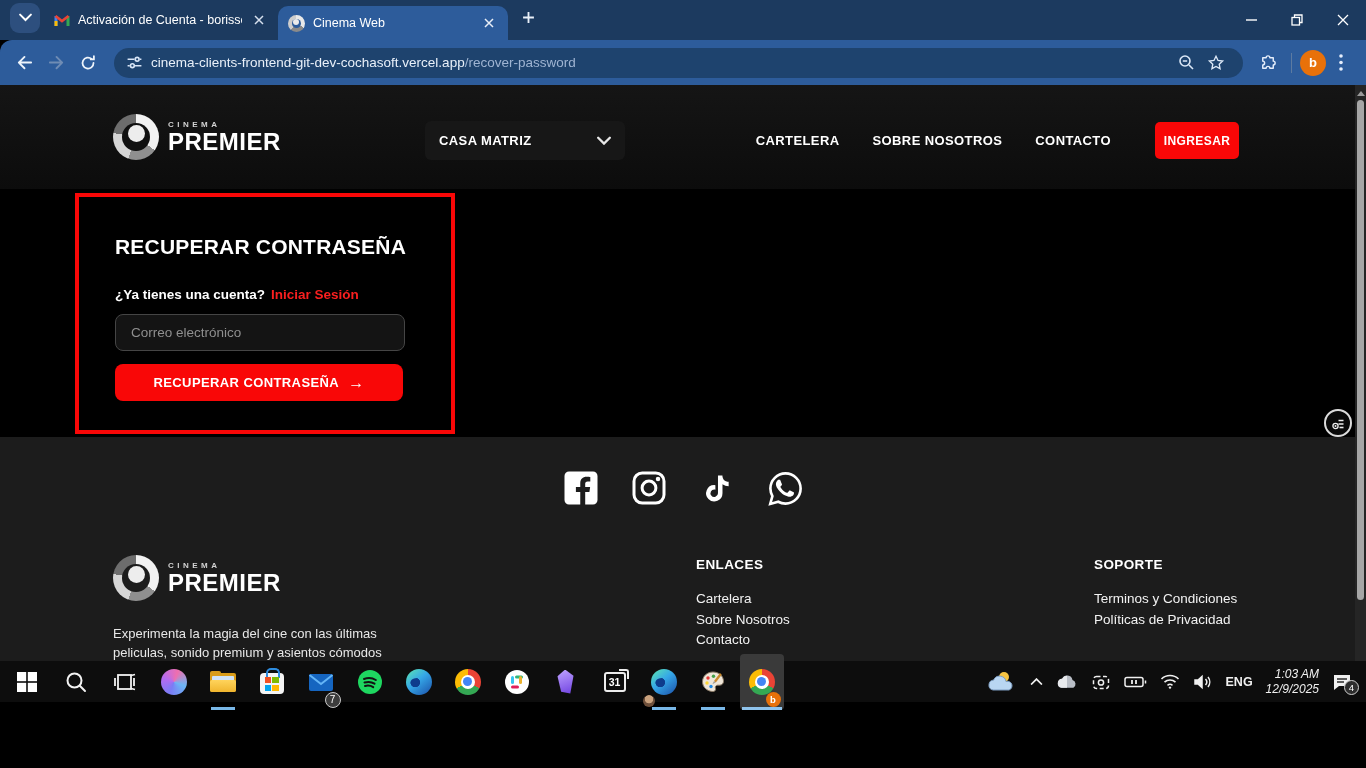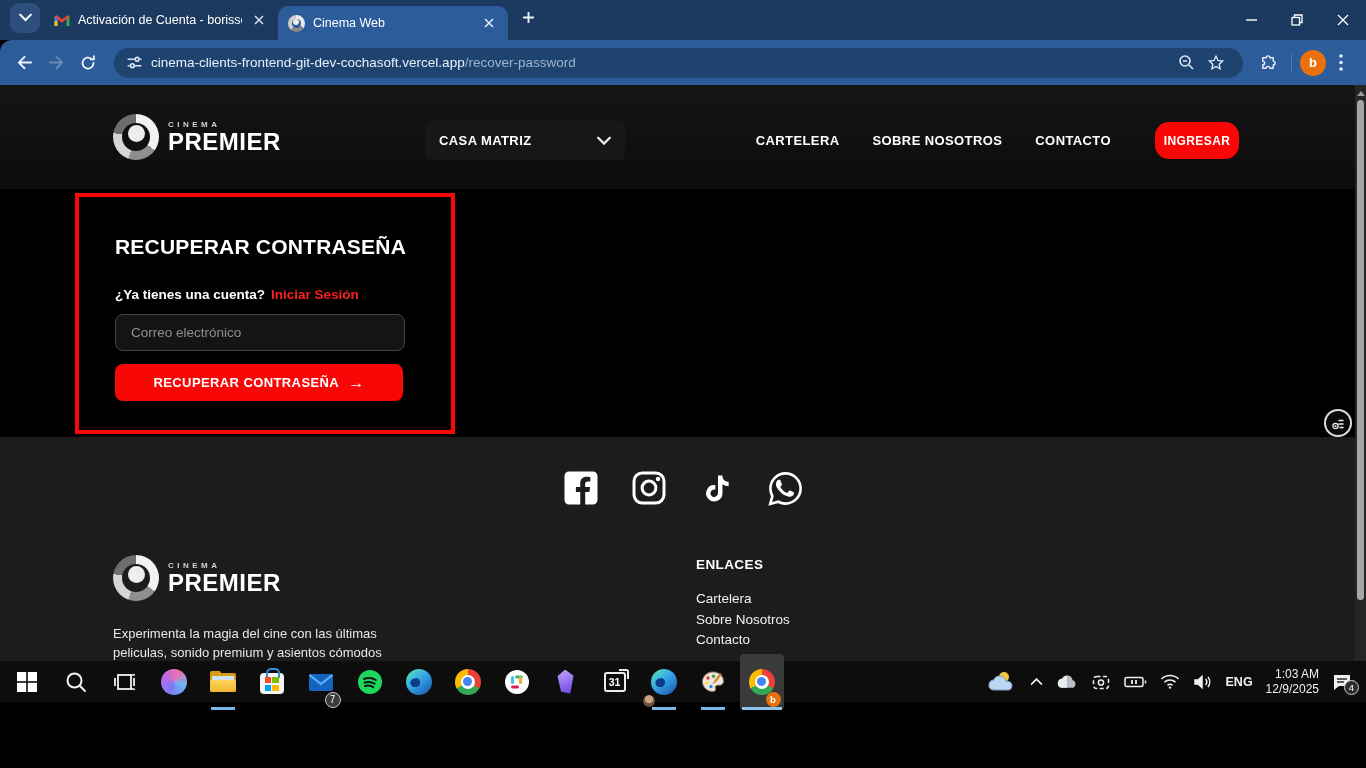--- a/index.html
+++ b/index.html
@@ -42,21 +42,21 @@
   .logo-top { font-size:8px; letter-spacing:3.5px; color:#d2d2d2; font-weight:700; }
   .logo-bottom { font-size:24px; font-weight:800; color:#fff; letter-spacing:.5px; line-height:1.05; }
   .header-logo { position:absolute; left:113px; top:29px; }
 
   .location-select { position:absolute; left:425px; top:36px; width:200px; height:39px; background:#171717; border-radius:6px;
                      display:flex; align-items:center; padding:0 14px; color:#fff; font-size:13px; font-weight:600; letter-spacing:.4px; }
   .location-select .grow { flex:1; }
 
   .site-nav { position:absolute; top:48px; right:255px; display:flex; gap:33px; }
   .site-nav .nav-item { color:#fff; font-size:13px; font-weight:800; letter-spacing:.4px; }
-  .login-btn { position:absolute; top:37px; right:127px; width:84px; height:37px; background:var(--red); border-radius:14px;
+  .login-btn { position:absolute; top:37px; right:127px; width:84px; height:37px; background:var(--red); border-radius:5px;
                color:#fff; font-size:12px; font-weight:800; letter-spacing:.4px; display:flex; align-items:center; justify-content:center; }
 
   :root { --red:#f90707; }
 
   .form-card { position:absolute; left:75px; top:108px; width:380px; height:241px; border:4px solid var(--red); background:#000; }
   .form-title { position:absolute; left:36px; top:38px; color:#fff; font-size:21px; font-weight:800; letter-spacing:.2px; }
   .form-prompt { position:absolute; left:36px; top:90px; color:#fff; font-size:13.5px; font-weight:600; }
   .form-prompt a { color:#fa1f1f; text-decoration:none; margin-left:6px; font-weight:600; }
   .email-input { position:absolute; left:36px; top:117px; width:290px; height:37px; background:#141414; border:1px solid #454545;
                  border-radius:8px; color:#fff; font-size:13.5px; padding:0 15px; outline:none; font-family:inherit; }
@@ -118,21 +118,21 @@
   .store-grid i:nth-child(1){background:#f25022} .store-grid i:nth-child(2){background:#7fba00}
   .store-grid i:nth-child(3){background:#00a4ef} .store-grid i:nth-child(4){background:#ffb900}
 
   .cal-icon { position:relative; width:22px; height:20px; background:#0d0d0d; border:2px solid #ededed; border-radius:3px;
               display:flex; align-items:center; justify-content:center; color:#fff; font-size:10.5px; font-weight:700; }
   .cal-icon::before { content:''; position:absolute; right:-5px; top:-5px; width:8px; height:8px; border-top:2px solid #ededed; border-right:2px solid #ededed; border-radius:0 3px 0 0; }
 
   .tray { position:absolute; right:6px; top:0; height:41px; display:flex; align-items:center; gap:13px; }
   .tray-item { display:flex; align-items:center; justify-content:center; position:relative; }
   .tray-lang { color:#f0f0f0; font-size:12.5px; font-weight:600; }
-  .tray-clock { color:#f0f0f0; font-size:12px; line-height:14.5px; text-align:right; }
+  .tray-clock { color:#f0f0f0; font-size:12px; line-height:14.5px; text-align:right;font-style:italic; }
   .notif-badge { position:absolute; right:-7px; bottom:-4px; width:15px; height:15px; border-radius:50%; background:#2d2d2d;
                  border:1px solid #cfcfcf; color:#fff; font-size:9.5px; display:flex; align-items:center; justify-content:center; }
 
   .avatar-mini { position:absolute; left:1px; bottom:3px; width:12px; height:12px; border-radius:50%;
                  background:radial-gradient(circle at 50% 35%,#caa27e 0 40%,#6e4f3a 45% 100%); z-index:2; }
 </style>
 </head>
 <body>
 
 <div class="titlebar">
@@ -337,20 +337,25 @@
       <div class="tagline">Experimenta la magia del cine con las últimas peliculas, sonido premium y asientos cómodos</div>
     </div>
 
     <div class="footer-col enlaces">
       <div class="col-title">ENLACES</div>
       <a href="#" class="col-link">Cartelera</a>
       <a href="#" class="col-link">Sobre Nosotros</a>
       <a href="#" class="col-link">Contacto</a>
     </div>
 
+    <div class="footer-col soporte">
+      <div class="col-title">SOPORTE</div>
+      <a href="#" class="col-link">Terminos y Condiciones</a>
+      <a href="#" class="col-link">Políticas de Privacidad</a>
+    </div>
   </div>
 
   <div class="scrollbar">
     <span class="sb-arrow up">
         <svg width="8" viewBox="0 0 8 5">
           <path d="M0 5l4-5 4 5z" fill="#9a9a9a"></path>
         </svg>
       </span>
     <span class="sb-thumb"></span>
     <span class="sb-arrow down">

